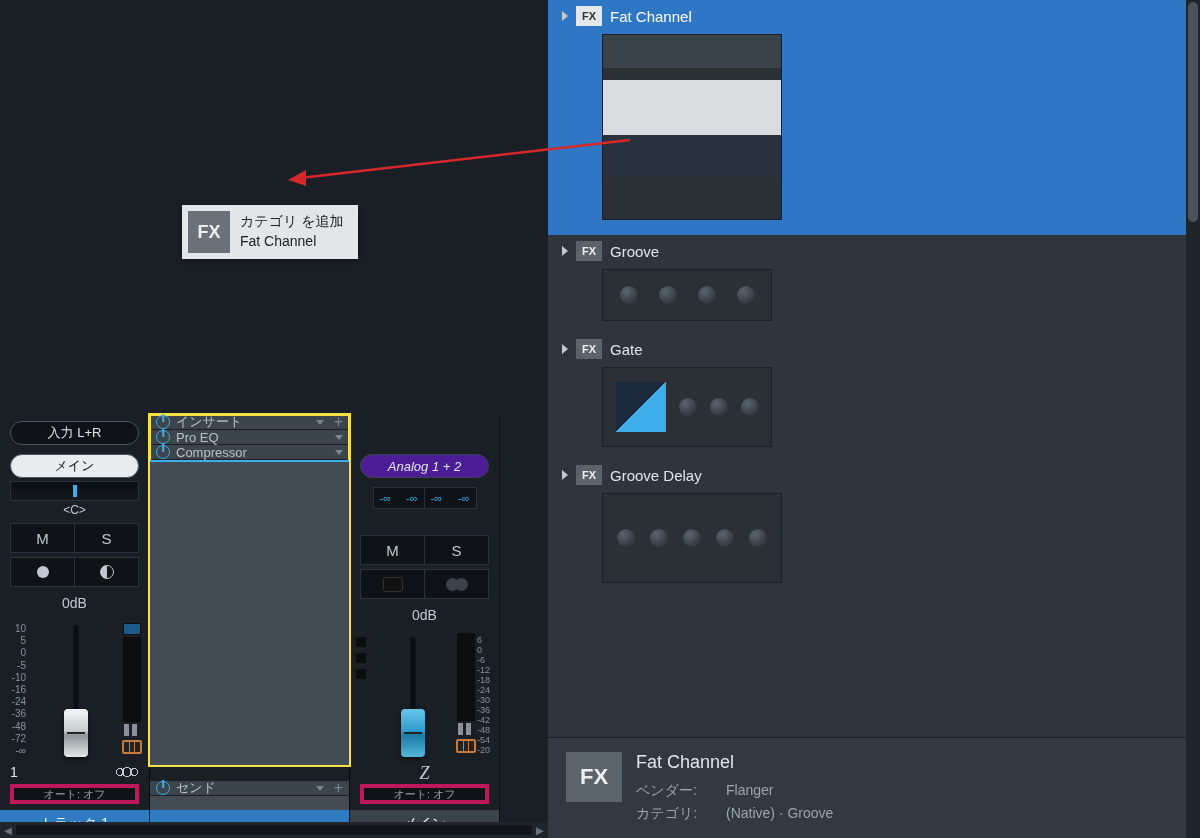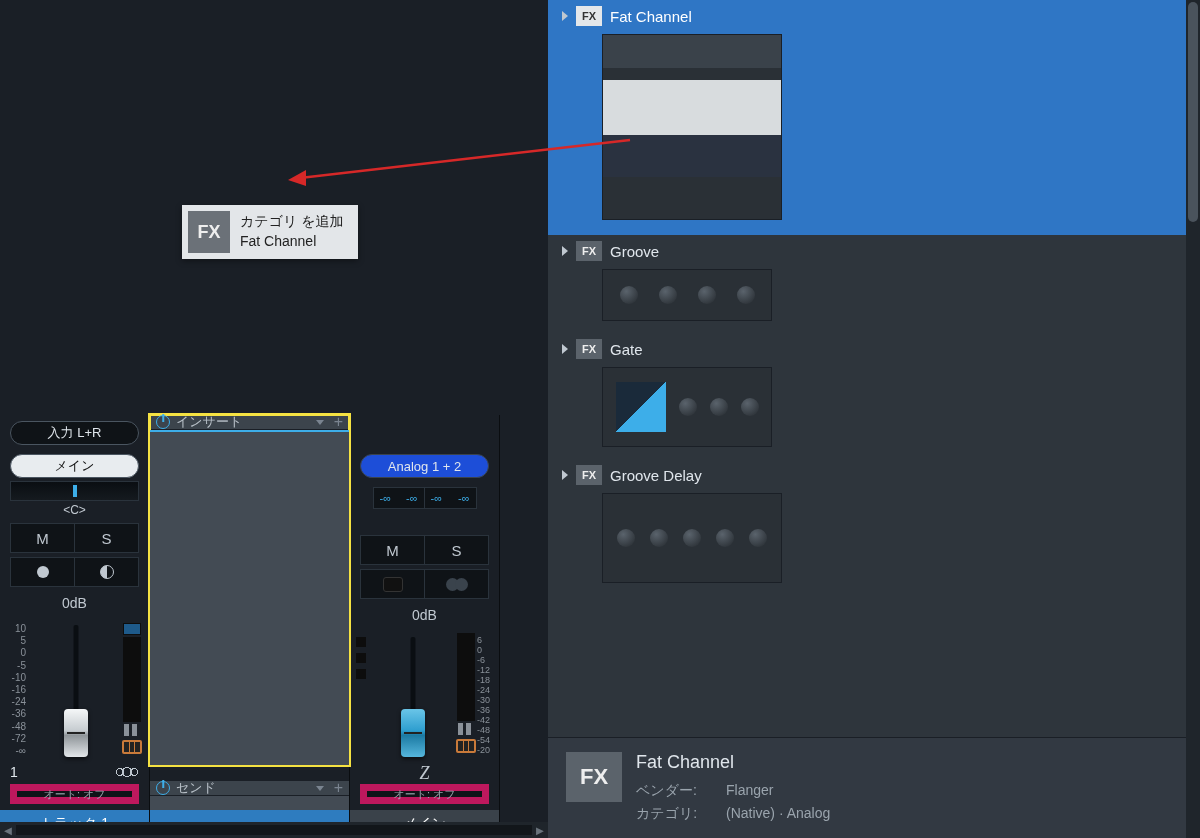--- a/index.html
+++ b/index.html
@@ -8,21 +8,21 @@
 
 
 .mixer { display:flex; background:#1a1f26; }
 
 
 .strip { width:150px; display:flex; flex-direction:column; border-right:1px solid #0a0d10; position:relative; }
 .mid-col { width:200px; display:flex; flex-direction:column; border-right:1px solid #0a0d10; position:relative; }
 
 .sel-btn { margin:6px 10px 3px 10px; background:#0f1317; border:1px solid #4a5560; border-radius:14px; height:24px; display:flex; align-items:center; justify-content:center; font-size:13px; color:#e0e6ec; cursor:pointer; }
 .sel-btn.white { background:#e8ecef; color:#111; font-weight:500; }
-.sel-btn.analog { background:#1d4ed8; border-color:#3a434c; }
+.sel-btn.analog { background:#4c1d95; border-color:#3a434c;font-style:italic; }
 
 .knob-row { display:flex; justify-content:center; gap:0; margin:3px 0; }
 .inf-btn { width:52px; height:22px; background:#0f1317; border:1px solid #2a333c; display:flex; align-items:center; justify-content:space-between; padding:0 6px; font-size:11px; color:#3daee9; cursor:pointer; }
 .inf-btn + .inf-btn { border-left:none; }
 
 .pan { height:20px; margin:0 10px; background:linear-gradient(#0a0e12,#151a1f); border:1px solid #2a333c; position:relative; }
 .pan::after { content:""; position:absolute; left:50%; top:3px; bottom:3px; width:4px; background:#3daee9; transform:translateX(-50%); }
 .pan-label { text-align:center; font-size:12px; color:#c0c8d0; margin:2px 0; }
 
 .ms-row { display:flex; margin:4px 10px 0 10px; gap:0; }
@@ -55,21 +55,21 @@
 
 .strip-footer { padding:4px 10px 6px 10px; }
 .ch-num { display:flex; justify-content:space-between; align-items:center; font-size:14px; color:#e0e6ec; margin-bottom:4px; }
 .wave-ic { width:24px; height:16px; position:relative; }
 .wave-ic::before { content:""; position:absolute; inset:0; background:
   radial-gradient(circle at 20% 50%, transparent 3px, #c0c8d0 3px, #c0c8d0 4px, transparent 4px),
   radial-gradient(circle at 50% 50%, transparent 4px, #c0c8d0 4px, #c0c8d0 5px, transparent 5px),
   radial-gradient(circle at 80% 50%, transparent 3px, #c0c8d0 3px, #c0c8d0 4px, transparent 4px);
 }
 .z-ic { font-family:cursive; font-style:italic; font-size:18px; color:#c0c8d0; text-align:center; width:100%; }
-.auto-btn { width:100%; height:20px; background:#0f1317; border:7px solid #be185d; display:flex; align-items:center; justify-content:center; font-size:11px; color:#9aa4ad; cursor:pointer; }
+.auto-btn { width:100%; height:20px; background:#0f1317; border:4px solid #be185d; display:flex; align-items:center; justify-content:center; font-size:11px; color:#9aa4ad; cursor:pointer; }
 .track-name { background:#2e7cbf; color:#fff; text-align:center; padding:5px 0; font-size:14px; }
 .track-name.grey { background:#3a424a; }
 
 
 .sec-hdr { height:15px; background:#3c444c; display:flex; align-items:center; padding:4px 6px; gap:6px; border-bottom:1px solid #1a1f26; }
 .sec-hdr.slot { background:#3c444c; }
 .pwr { width:14px; height:14px; border:1.5px solid #3daee9; border-radius:50%; position:relative; flex-shrink:0; }
 .pwr::after { content:""; position:absolute; top:-2px; left:50%; width:1.5px; height:8px; background:#3daee9; transform:translateX(-50%); }
 .sec-title { flex:1; color:#b8c0c8; font-size:13px; }
 .dd { width:0; height:0; border-left:4px solid transparent; border-right:4px solid transparent; border-top:5px solid #7a8490; cursor:pointer; }
@@ -202,20 +202,30 @@
     </div>
 
     <div class="mid-col">
       <div style="outline:3px solid #f5e242; outline-offset:-1px; display:flex; flex-direction:column; height:350px;">
         <div class="sec-hdr">
           <div class="pwr"></div>
           <div class="sec-title">インサート</div>
           <div class="dd"></div>
           <div class="plus">+</div>
         </div>
+        <div class="sec-hdr slot">
+          <div class="pwr"></div>
+          <div class="sec-title">Pro EQ</div>
+          <div class="dd"></div>
+        </div>
+        <div class="sec-hdr slot">
+          <div class="pwr"></div>
+          <div class="sec-title">Compressor</div>
+          <div class="dd"></div>
+        </div>
         <div class="insert-body" style="border-top:2px solid #3daee9;"></div>
       </div>
       <div class="sec-hdr" style="margin-top:16px;">
         <div class="pwr"></div>
         <div class="sec-title">センド</div>
         <div class="dd"></div>
         <div class="plus">+</div>
       </div>
       <div class="insert-body"></div>
       <div class="track-name" style="height:28px;">&nbsp;</div>
@@ -385,21 +395,21 @@
     <div class="info-panel">
       <div class="info-fx">FX</div>
       <div class="info-body">
         <div class="info-title">Fat Channel</div>
         <div class="info-row">
             <div class="k">ベンダー:</div>
             <div>Flanger</div>
           </div>
         <div class="info-row">
             <div class="k">カテゴリ:</div>
-            <div>(Native) · Analog</div>
+            <div>(Native) · Groove</div>
           </div>
       </div>
     </div>
 
     <div class="br-scroll">
       <div class="br-thumb"></div>
     </div>
   </div>
 </div>
 

